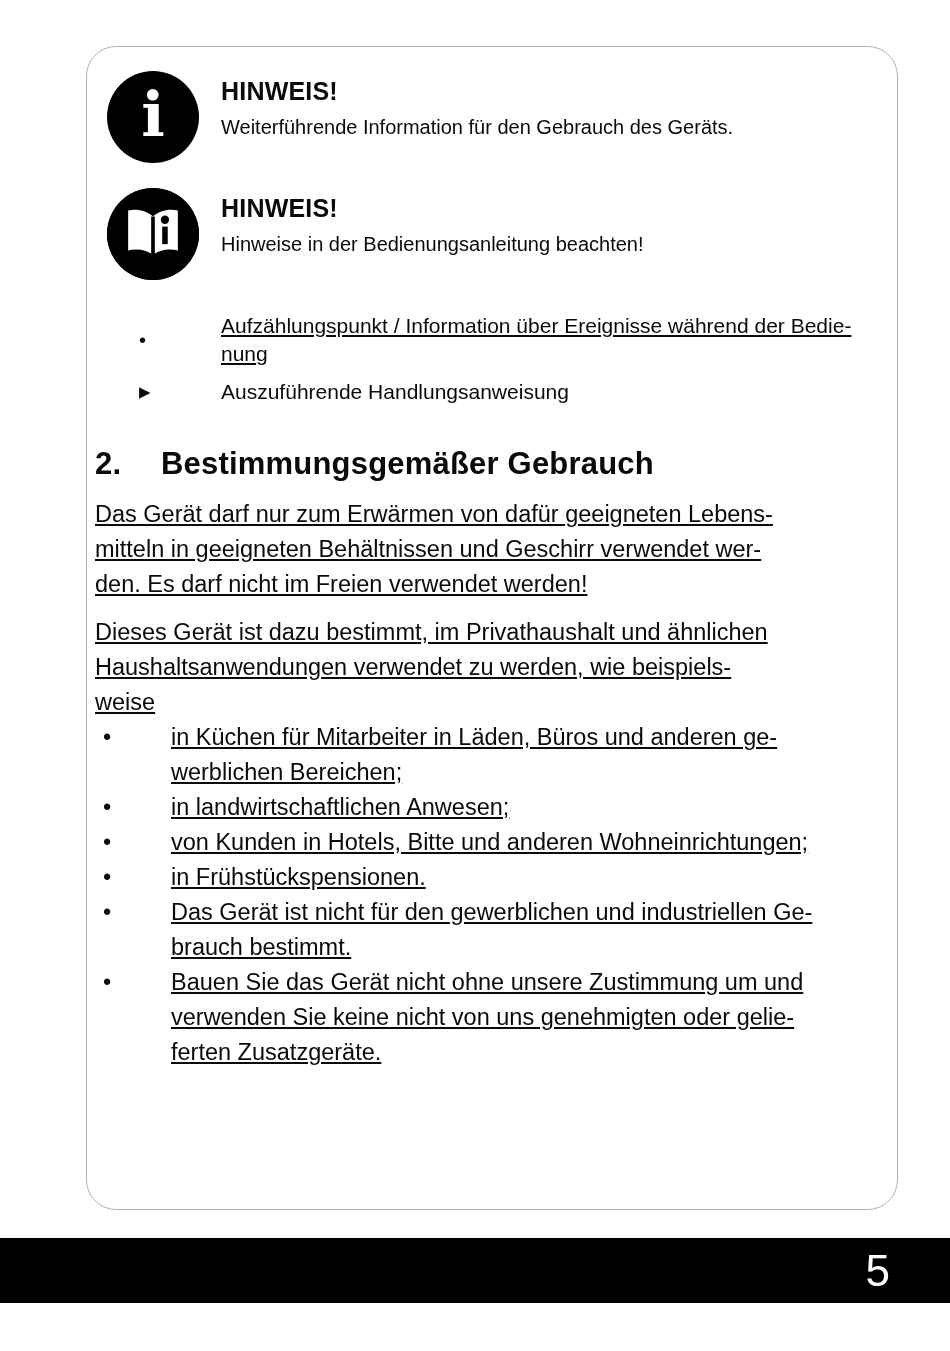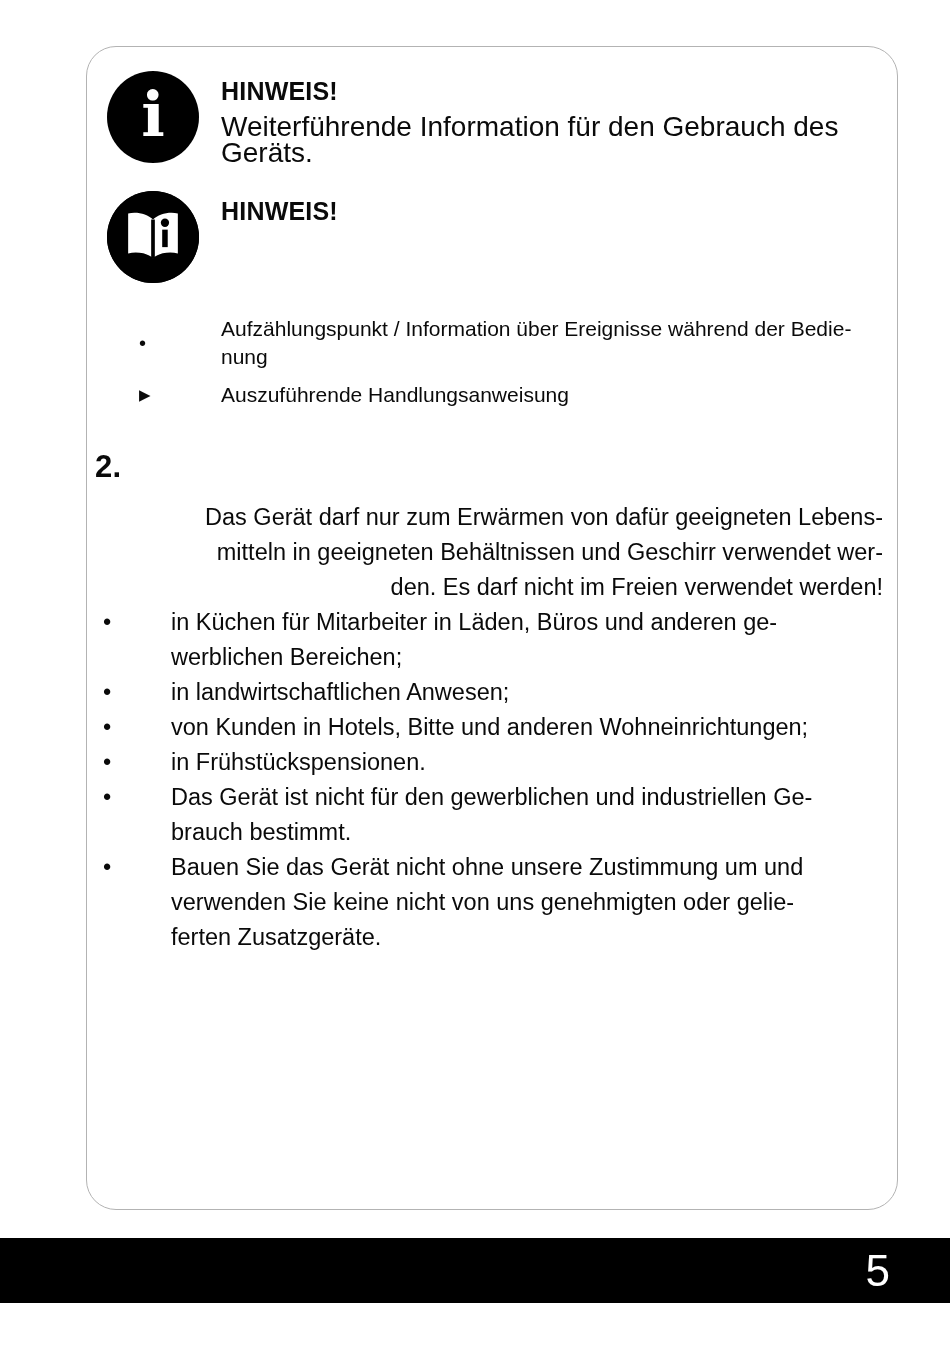--- a/index.html
+++ b/index.html
@@ -57,21 +57,21 @@
     margin-left: 22px;
     margin-top: 6px;
   }
   .notice-title {
     font-size: 25px;
     font-weight: 700;
     letter-spacing: 0.2px;
     margin-bottom: 8px;
   }
   .notice-body {
-    font-size: 28px;
+    font-size: 20px;
     line-height: 26px;
   }
   
   .legend { margin-top: 32px; }
   .legend-row {
     display: flex;
     align-items: center;
   }
   .legend-row + .legend-row { margin-top: 10px; }
   .legend-symbol {
@@ -96,23 +96,23 @@
   }
   .section-number {
     width: 66px;
     flex: 0 0 auto;
   }
   
   .body-text {
     font-size: 23.5px;
     line-height: 35px;
   }
-  .para { margin-top: 13px; text-align: right; }
+  .para { margin-top: 13px; }
   .para.first { margin-top: 15px; }
-  .ml { white-space: pre-line; }
+  .ml { white-space: pre-line; text-decoration: underline; }
   .bullet-list { list-style: none; }
   .bullet-list li { display: flex; }
   .li-dot {
     width: 33px;
     padding-left: 8px;
     flex: 0 0 auto;
   }
   .li-text { flex: 1; margin-left: 43px; }
   
   .footer-bar {
@@ -155,42 +155,47 @@
         <svg class="book-svg" width="92" height="92" viewBox="0 0 100 100">
           <circle cx="50" cy="50" r="50" fill="#000"></circle>
           <path d="M50 31 C 44 25, 32 22, 23 24.5 L 23 68 C 32 65.5, 44 67.5, 50 73 C 56 67.5, 68 65.5, 77 68 L 77 24.5 C 68 22, 56 25, 50 31 Z" fill="#fff"></path>
           <path d="M50 31 L 50 73" stroke="#000" stroke-width="4" fill="none"></path>
           <circle cx="63" cy="34.5" r="4.5" fill="#000"></circle>
           <rect x="60" y="42" width="6" height="19" fill="#000"></rect>
         </svg>
       </div>
       <div class="notice-text">
         <div class="notice-title">HINWEIS!</div>
+        <div class="notice-body">Hinweise in der Bedienungsanleitung beachten!</div>
       </div>
     </div>
 
     <div class="legend">
       <div class="legend-row">
         <span class="legend-symbol">•</span>
         <span class="legend-text ml">Aufzählungspunkt / Information über Ereignisse während der Bedie-
 nung</span>
       </div>
       <div class="legend-row">
         <span class="legend-symbol tri">▶</span>
         <span class="legend-text">Auszuführende Handlungsanweisung</span>
       </div>
     </div>
 
     <h2 class="section-heading">
       <span class="section-number">2.</span>
+      <span class="section-title">Bestimmungsgemäßer Gebrauch</span>
     </h2>
 
     <p class="body-text para first ml">Das Gerät darf nur zum Erwärmen von dafür geeigneten Lebens-
 mitteln in geeigneten Behältnissen und Geschirr verwendet wer-
 den. Es darf nicht im Freien verwendet werden!</p>
+    <p class="body-text para ml">Dieses Gerät ist dazu bestimmt, im Privathaushalt und ähnlichen
+Haushaltsanwendungen verwendet zu werden, wie beispiels-
+weise</p>
 
     <ul class="bullet-list body-text">
       <li>
         <span class="li-dot">•</span>
         <span class="li-text ml">in Küchen für Mitarbeiter in Läden, Büros und anderen ge-
 werblichen Bereichen;</span>
       </li>
       <li>
         <span class="li-dot">•</span>
         <span class="li-text ml">in landwirtschaftlichen Anwesen;</span>

